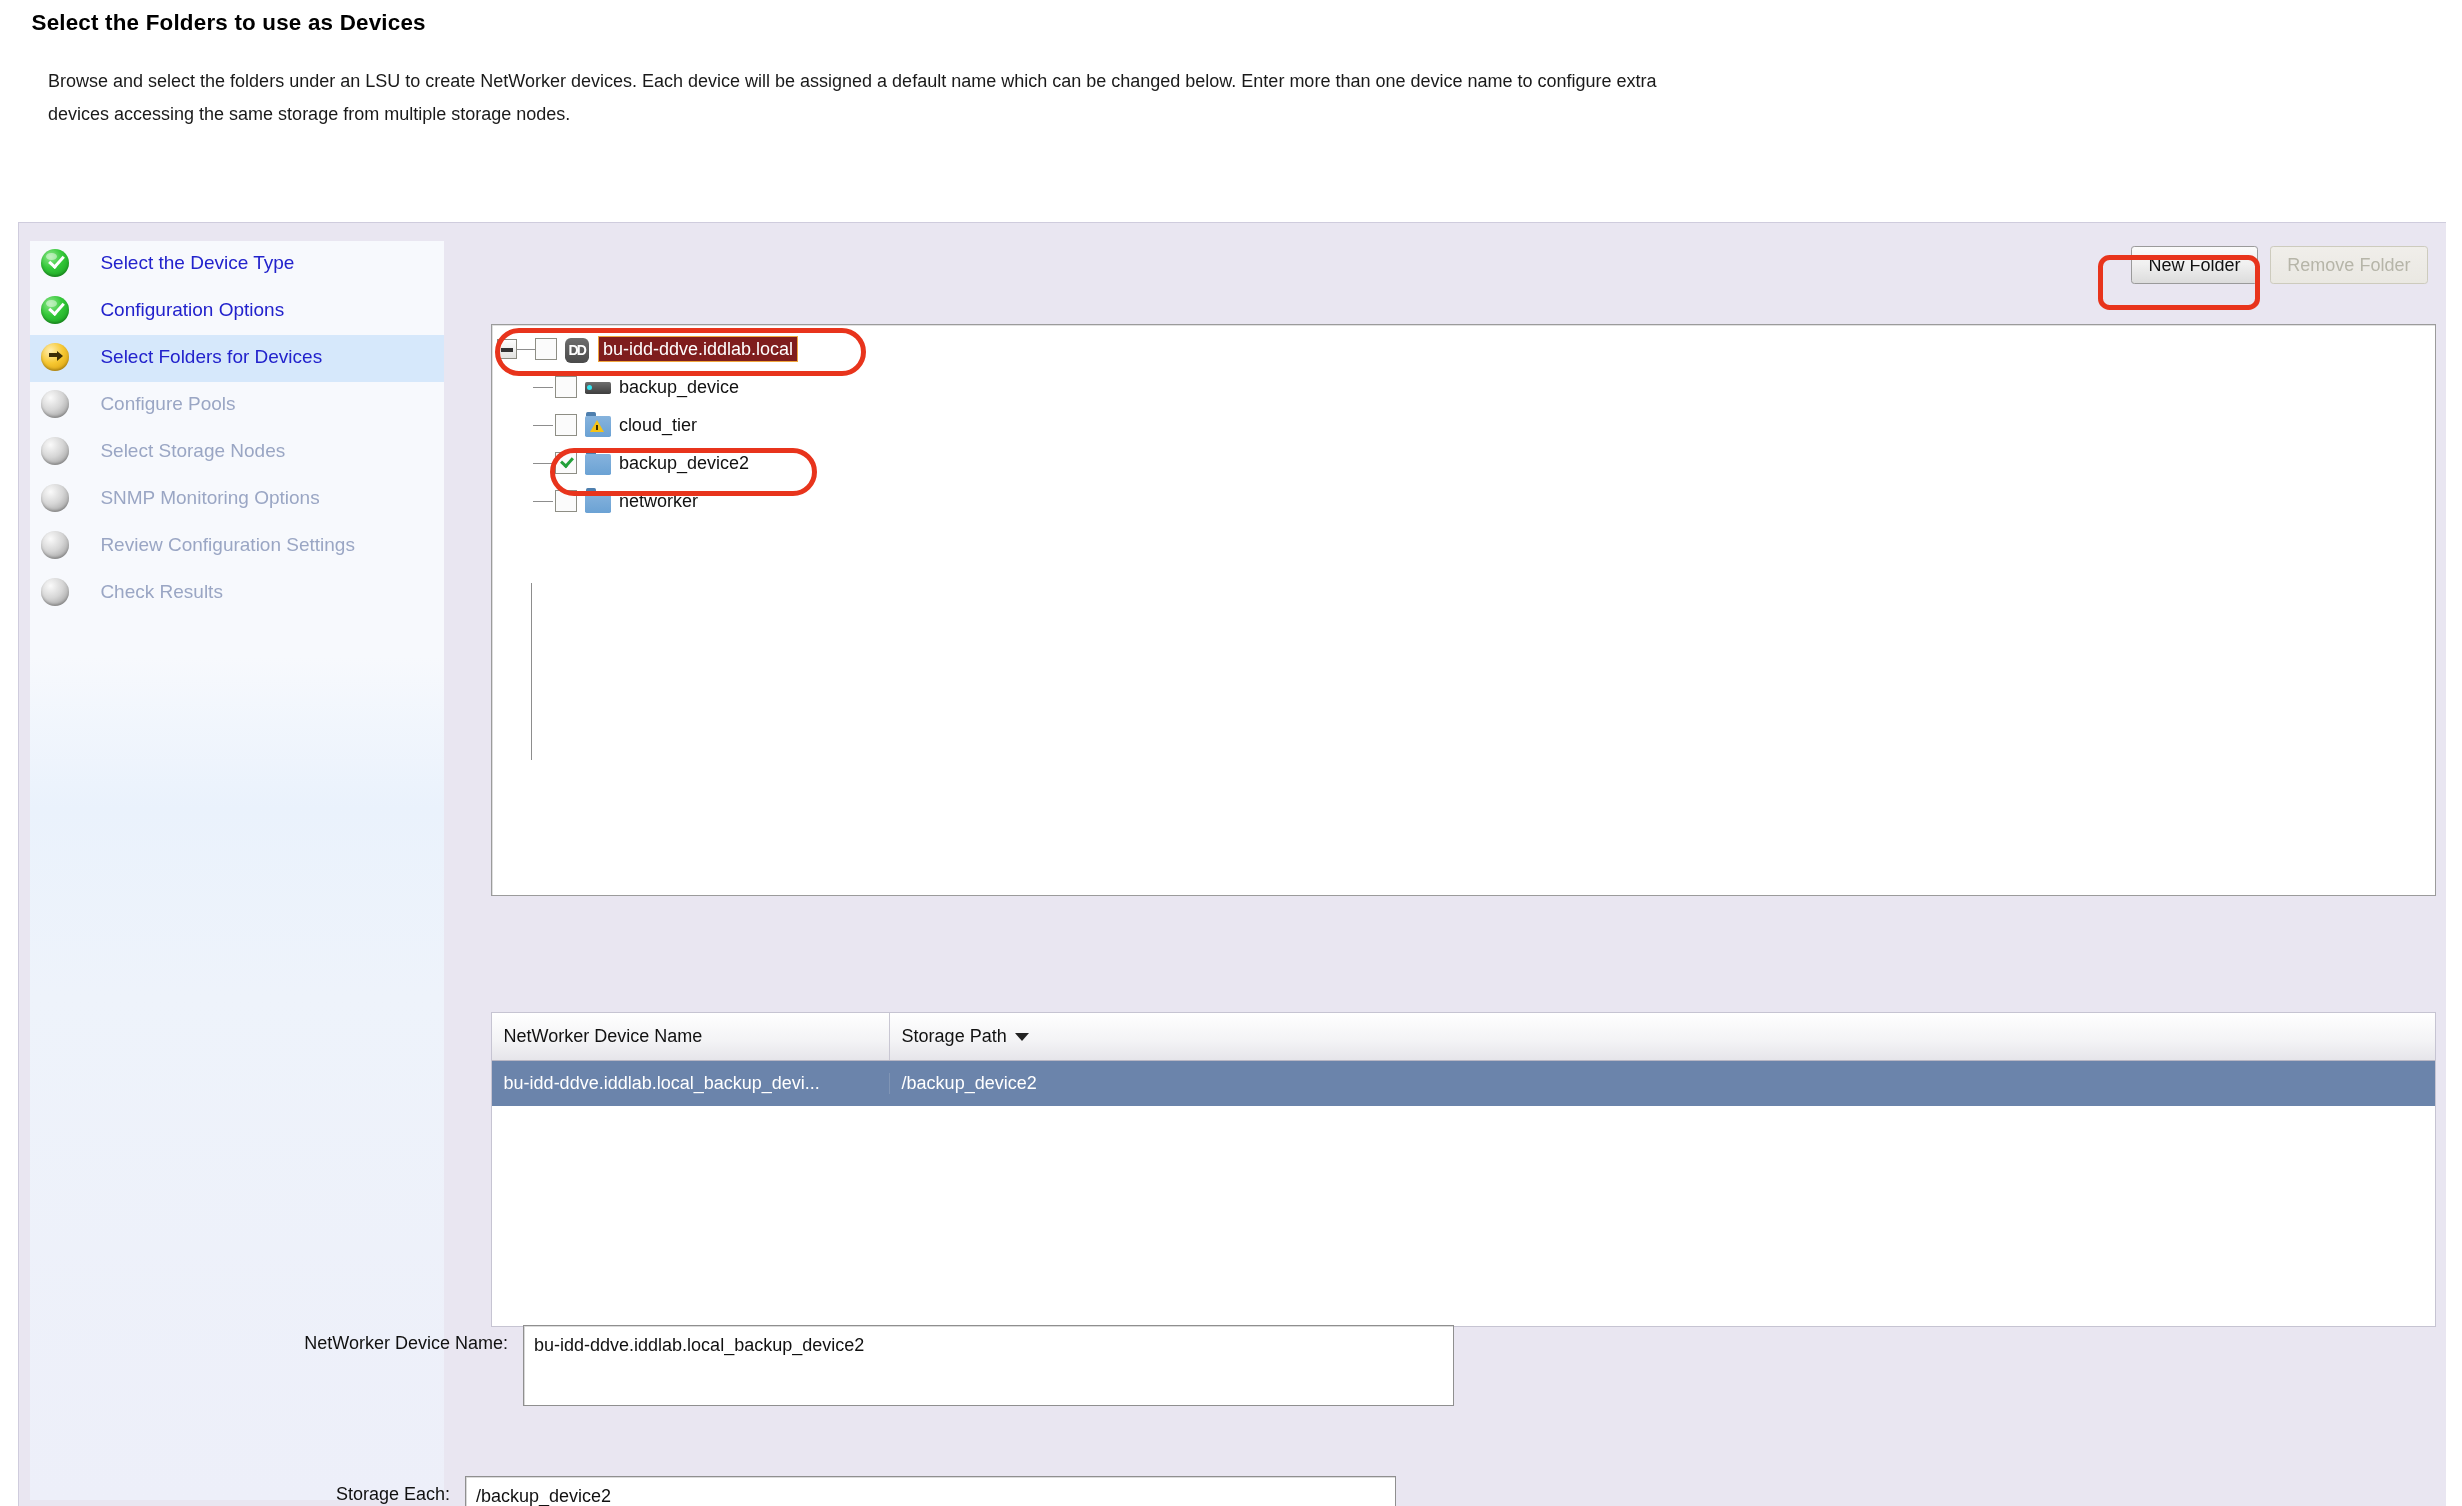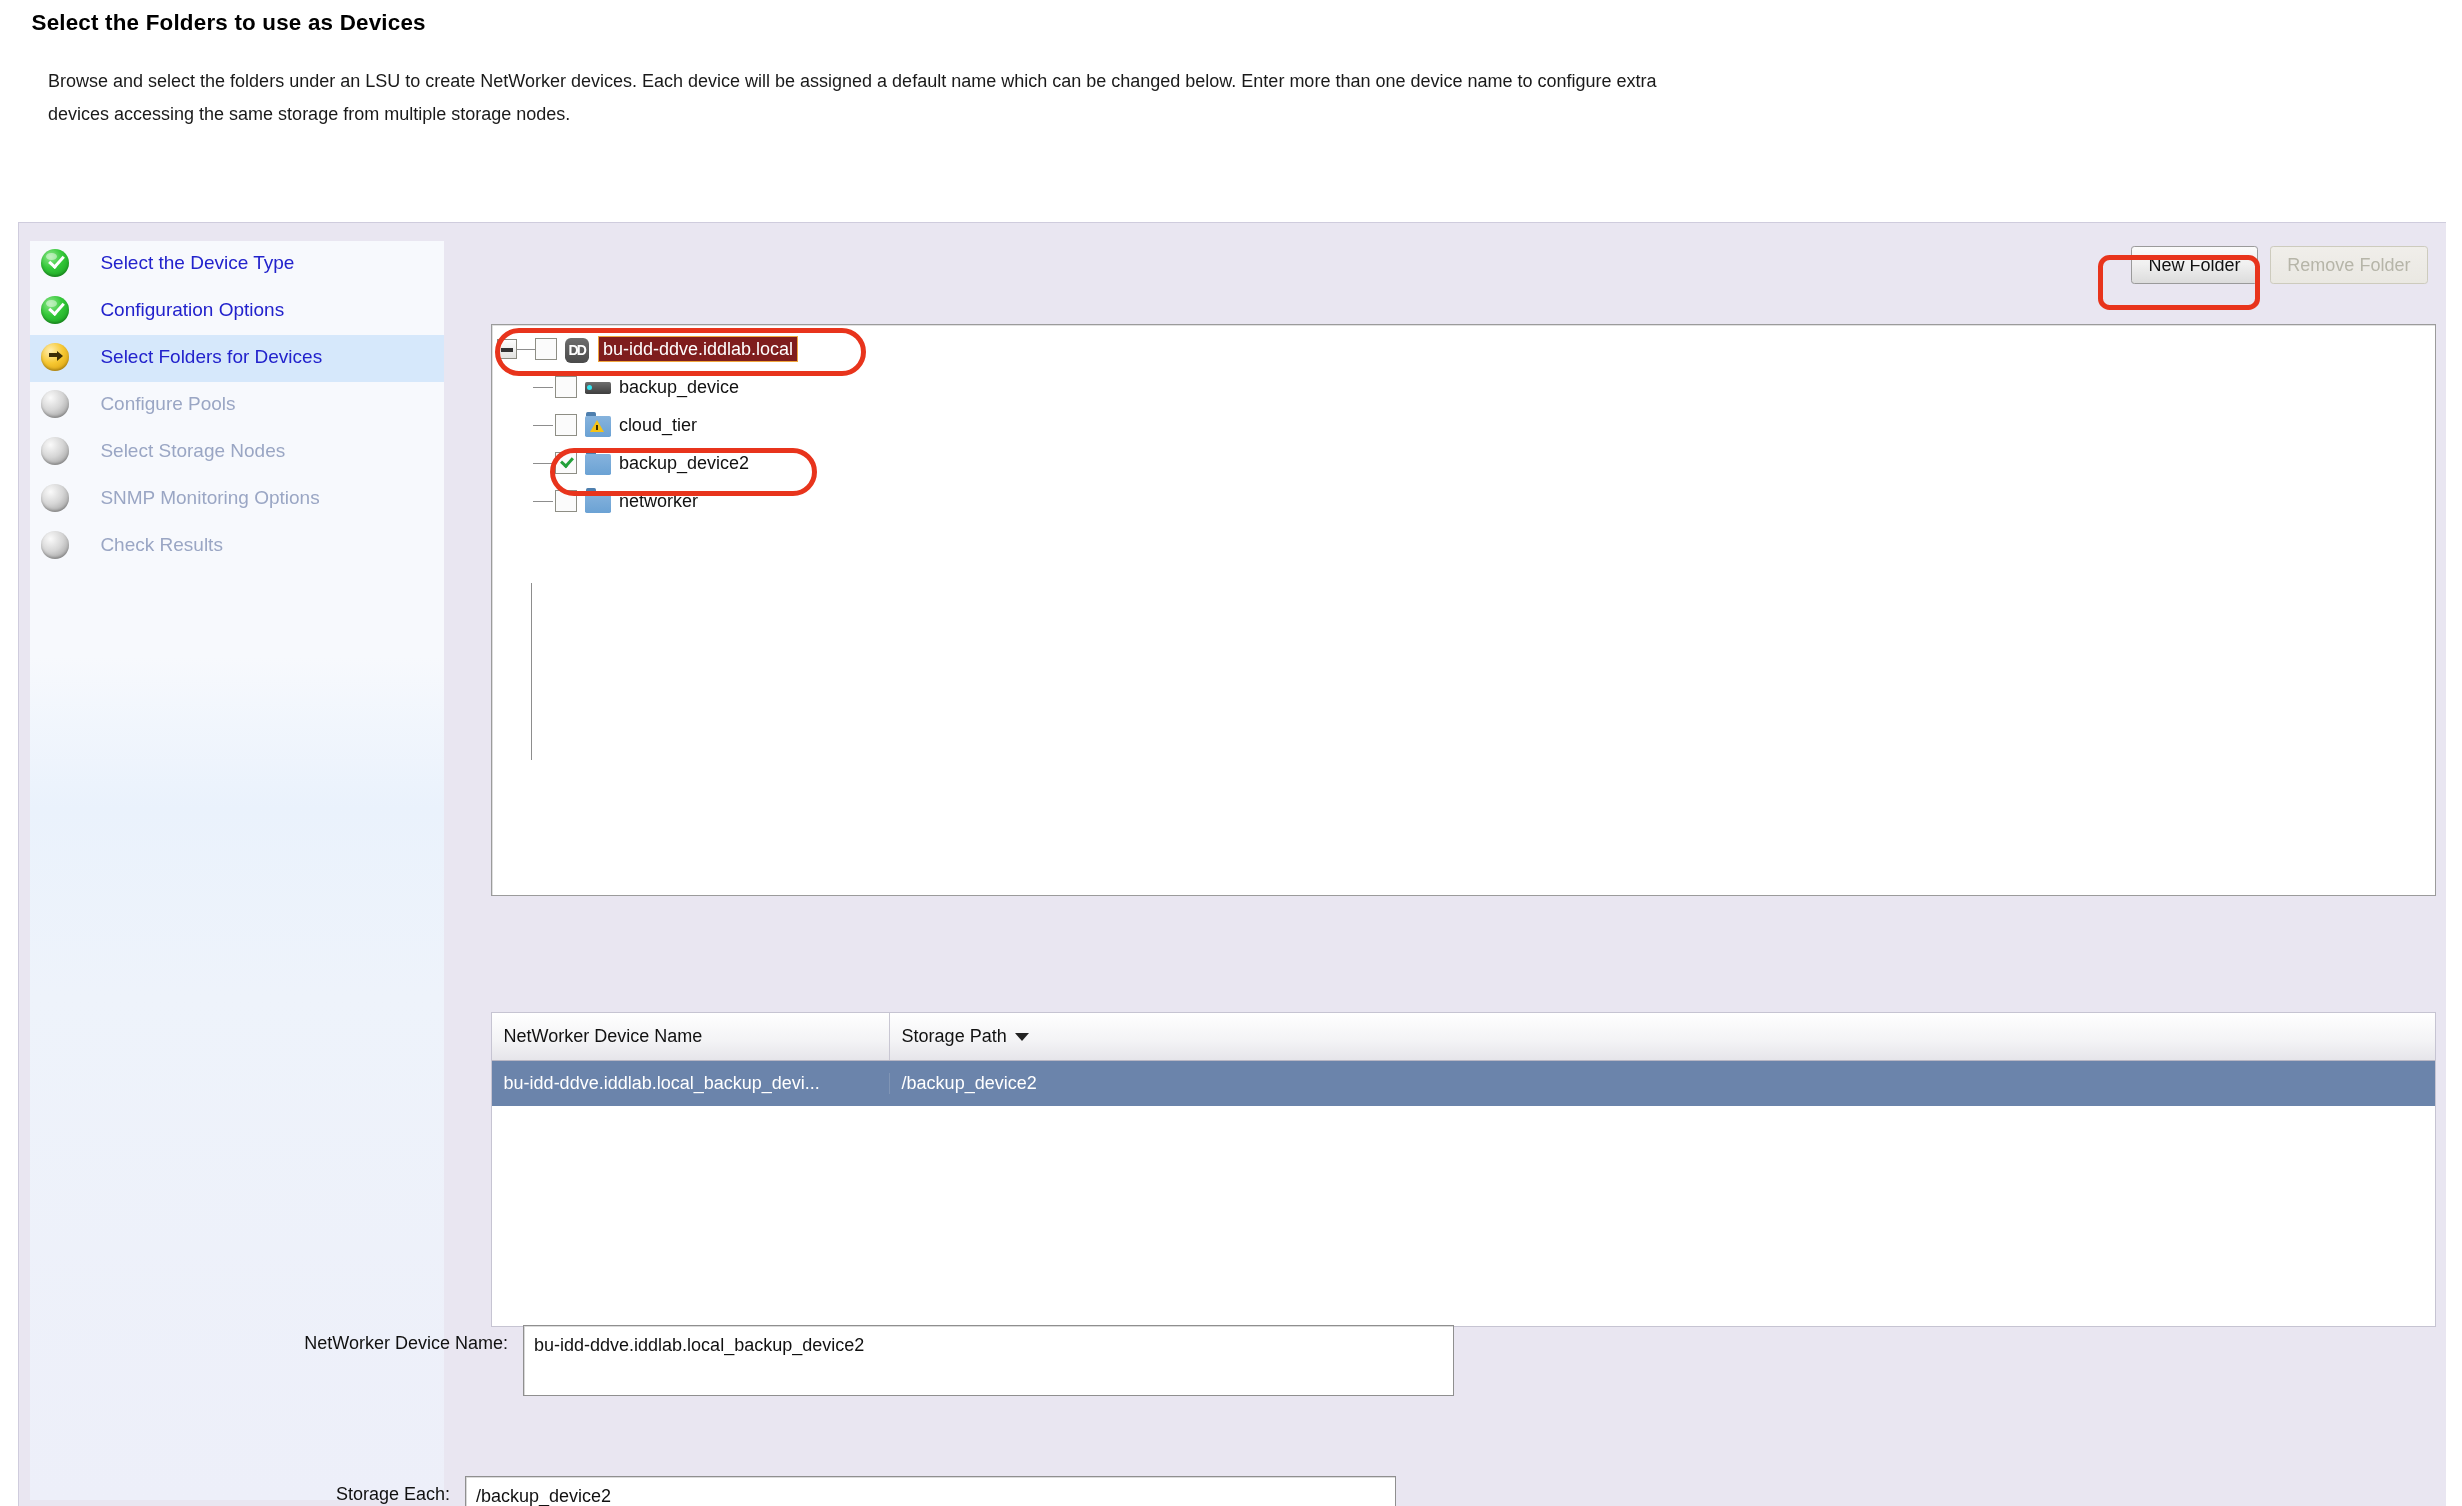--- a/index.html
+++ b/index.html
@@ -252,20 +252,26 @@
         <div class="side-label">Select Storage Nodes</div>
       </div>
 
       <div class="side-item disabled">
         <div class="side-ico">
             <div class="ico-pending"></div>
           </div>
         <div class="side-label">SNMP Monitoring Options</div>
       </div>
 
+      <div class="side-item disabled">
+        <div class="side-ico">
+            <div class="ico-pending"></div>
+          </div>
+        <div class="side-label">Review Configuration Settings</div>
+      </div>
 
       <div class="side-item disabled">
         <div class="side-ico">
             <div class="ico-pending"></div>
           </div>
         <div class="side-label">Check Results</div>
       </div>
 
     </div>
 
@@ -338,21 +344,21 @@
         </div>
       </div>
       <div class="trow">
         <div class="td c1">bu-idd-ddve.iddlab.local_backup_devi...</div>
         <div class="td c2">/backup_device2</div>
       </div>
     </div>
 
     <div class="field-row" style="left:224px; top:1102px;">
       <div class="flabel" style="width:265px;">NetWorker Device Name:</div>
-      <div class="ftext" style="width:931px; height:71px; margin-left:15px;">bu-idd-ddve.iddlab.local_backup_device2</div>
+      <div class="ftext" style="width:931px; height:81px; margin-left:15px;">bu-idd-ddve.iddlab.local_backup_device2</div>
     </div>
 
     <div class="field-row" style="left:224px; top:1253px;">
       <div class="flabel" style="width:207px;">Storage Each:</div>
       <div class="ftext" style="width:931px; height:81px; margin-left:15px;">/backup_device2</div>
     </div>
 
   </div>
 
   <div class="anno" style="left:495px; top:328px; width:371px; height:48px;"></div>

